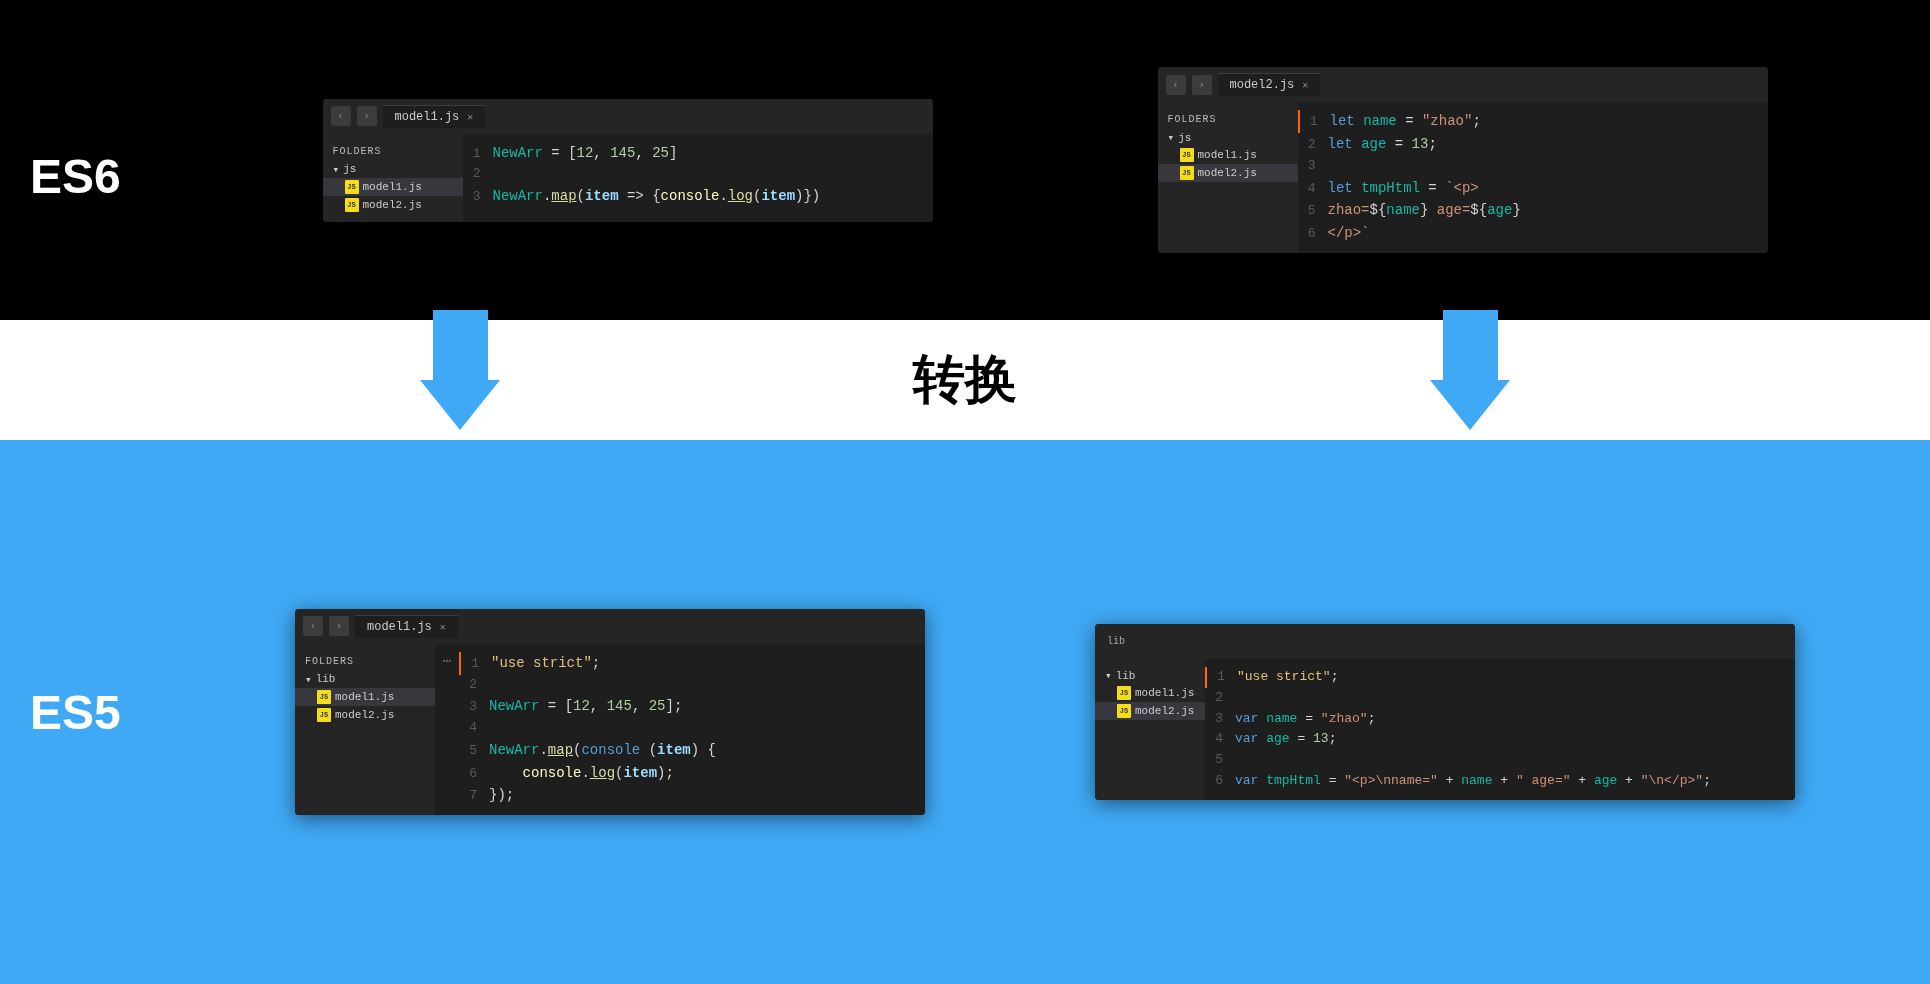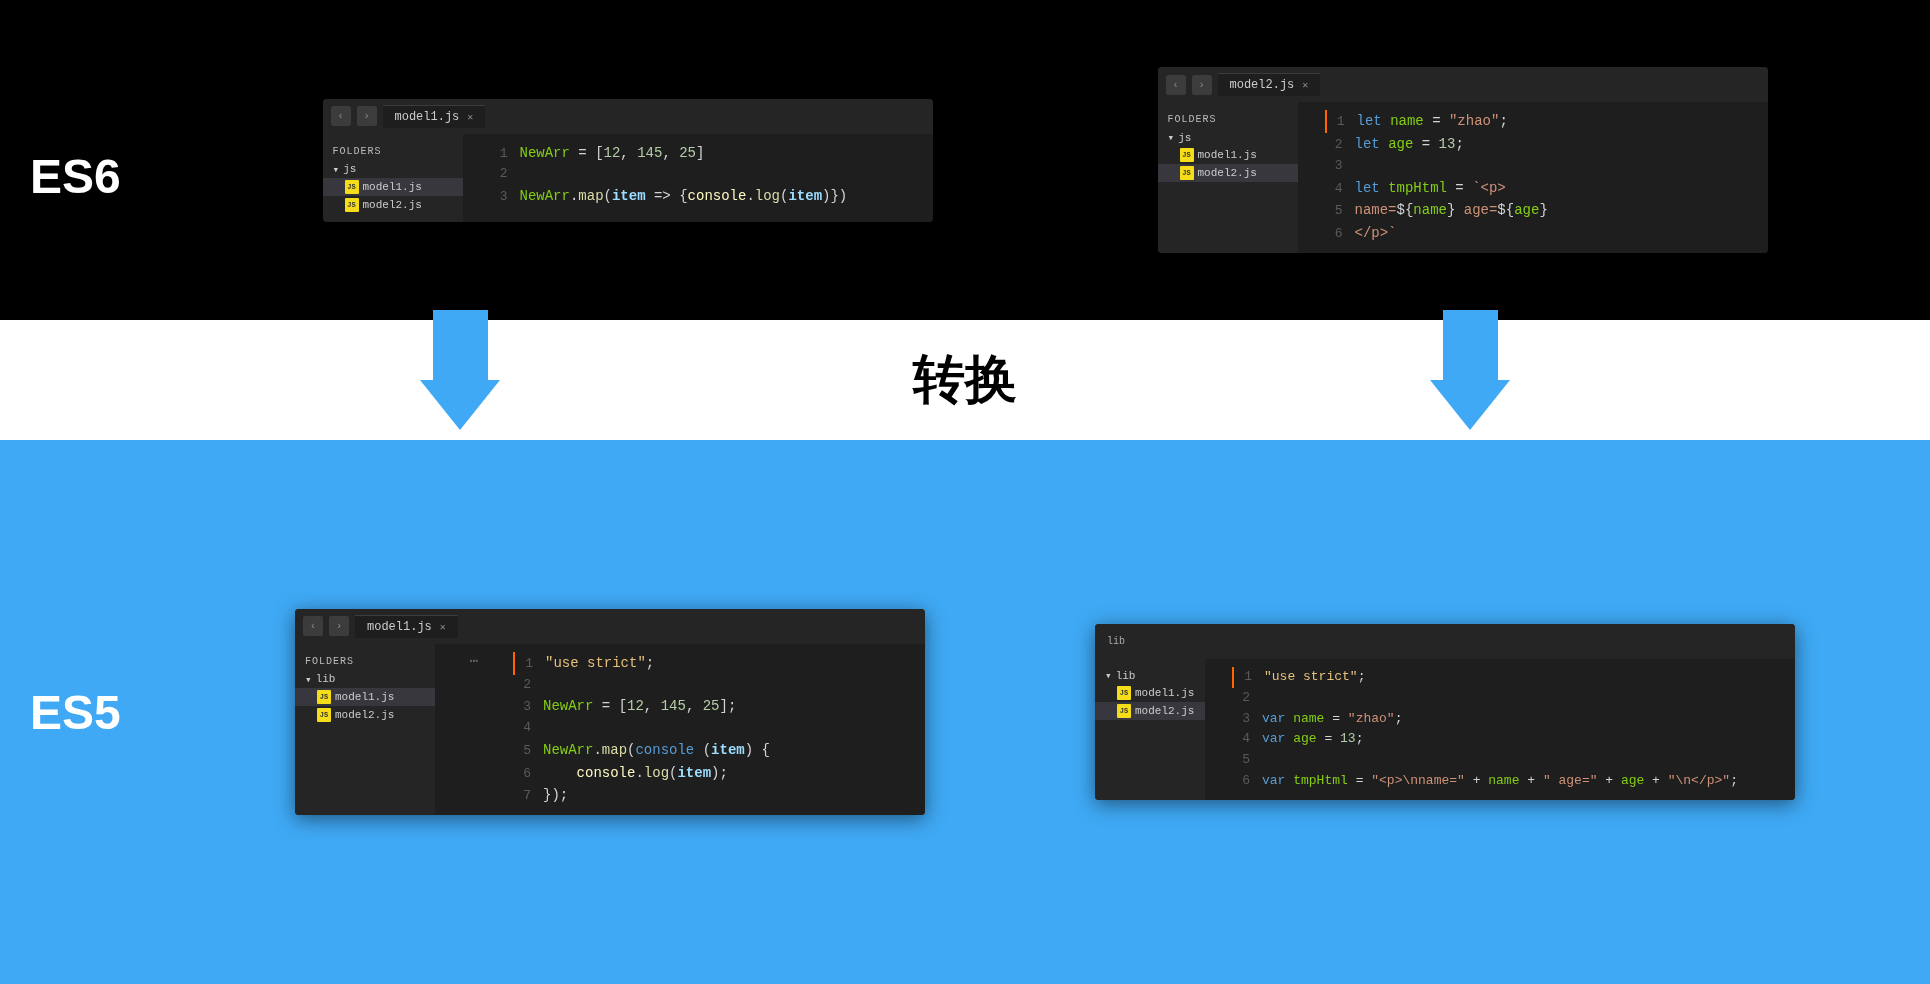--- a/index.html
+++ b/index.html
@@ -96,21 +96,20 @@
     }
 
     .editor-tab .tab-close {
       color: #888;
       font-size: 10px;
       cursor: pointer;
     }
 
     .editor-body {
       display: flex;
-      gap: 27px;
     }
 
     
     .sidebar {
       width: 140px;
       background: #252526;
       padding: 8px 0;
       font-size: 11px;
     }
 
@@ -191,23 +190,23 @@
     .code-content {
       color: #d4d4d4;
       white-space: pre;
     }
 
     
     .kw { color: #569cd6; } 
     .str { color: #ce9178; }
     .num { color: #b5cea8; }
     .fn { color: #fef9c3; }
-    .method { color: #dcdcaa; }
+    .method { color: #dcdcaa; text-decoration: underline; }
     .param { color: #9cdcfe; font-weight: bold; }
-    .blue-var { color: #84cc16; }
+    .blue-var { color: #14b8a6; }
     .white { color: #d4d4d4; }
 
     
     .section-label {
       font-size: 48px;
       font-weight: bold;
       color: #fff;
       font-family: 'Arial Black', Arial, sans-serif;
       position: absolute;
       left: 30px;
@@ -353,21 +352,21 @@
             <span class="code-content"></span>
           </div>
 
           <div class="code-line">
             <span class="line-num">4</span>
             <span class="code-content"><span class="kw">let</span><span class="white"> </span><span class="blue-var">tmpHtml</span><span class="white"> = </span><span class="str">`&lt;p&gt;</span></span>
           </div>
 
           <div class="code-line">
             <span class="line-num">5</span>
-            <span class="code-content"><span class="str">name=</span><span class="white">${</span><span class="blue-var">name</span><span class="white">}</span><span class="str"> age=</span><span class="white">${</span><span class="blue-var">age</span><span class="white">}</span></span>
+            <span class="code-content"><span class="str">zhao=</span><span class="white">${</span><span class="blue-var">name</span><span class="white">}</span><span class="str"> age=</span><span class="white">${</span><span class="blue-var">age</span><span class="white">}</span></span>
           </div>
 
           <div class="code-line">
             <span class="line-num">6</span>
             <span class="code-content"><span class="str">&lt;/p&gt;`</span></span>
           </div>
         </div>
       </div>
     </div>
   </div>

